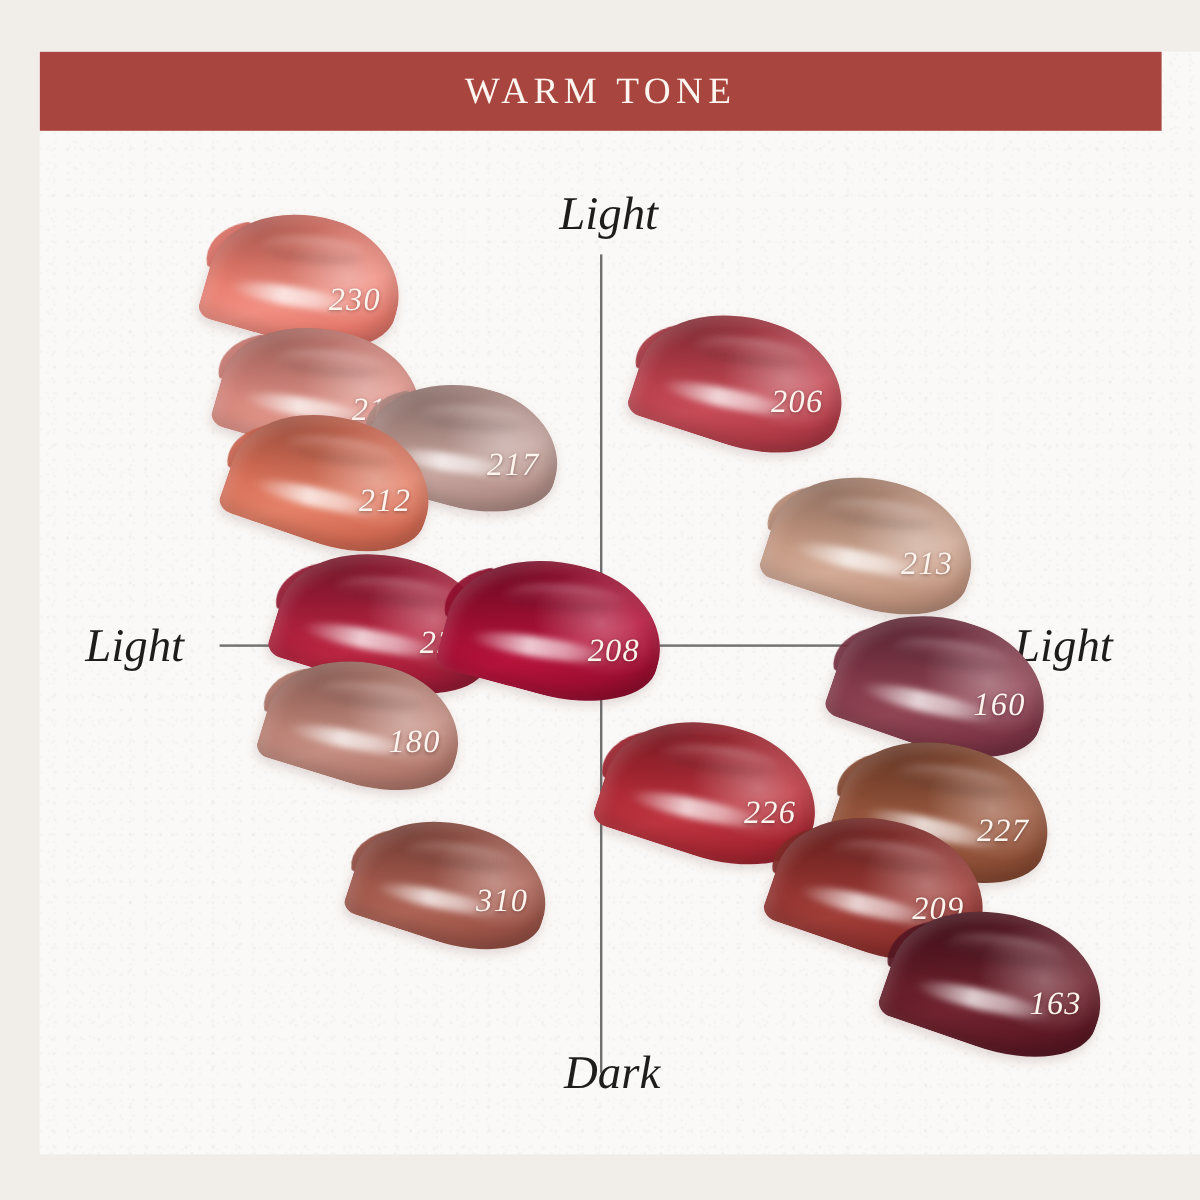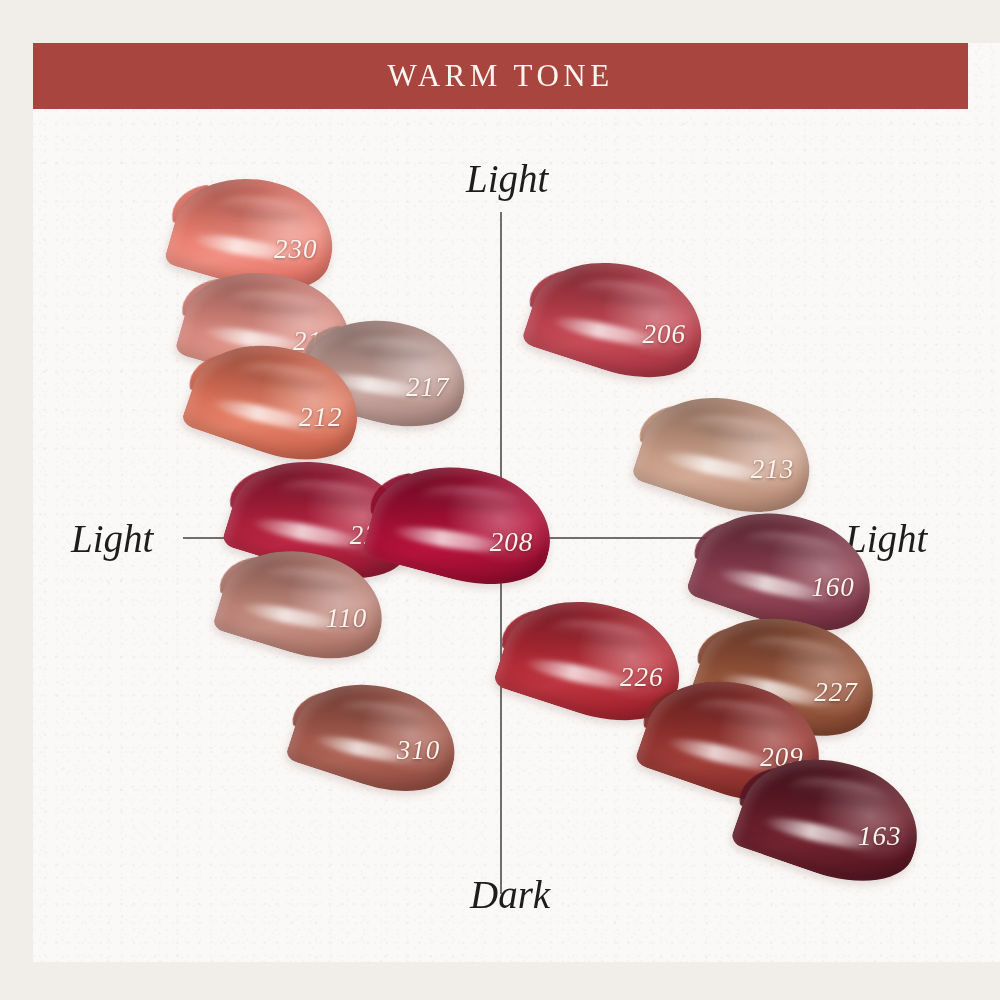--- a/index.html
+++ b/index.html
@@ -193,21 +193,21 @@
           <div class="blob"></div>
           <div class="ridge"></div>
           <div class="gloss"></div>
           <div class="num">208</div>
         </div>
         <div class="swatch" style="left: 190px; top: 509px; --w: 162px; --h: 102px; --rot: 17deg; --base: #c58f83; --mid: #b37a6e; --dark: #97645a;">
           <div class="tail"></div>
           <div class="blob"></div>
           <div class="ridge"></div>
           <div class="gloss"></div>
-          <div class="num">110</div>
+          <div class="num">180</div>
         </div>
         <div class="swatch" style="left: 263px; top: 643px; --w: 162px; --h: 100px; --rot: 18deg; --base: #ae6558; --mid: #9a5347; --dark: #7f4238;">
           <div class="tail"></div>
           <div class="blob"></div>
           <div class="ridge"></div>
           <div class="gloss"></div>
           <div class="num">310</div>
         </div>
         <div class="swatch" style="left: 500px; top: 221px; --w: 172px; --h: 108px; --rot: 18deg; --base: #c54d58; --mid: #b03b47; --dark: #8f2b36;">
           <div class="tail"></div>

